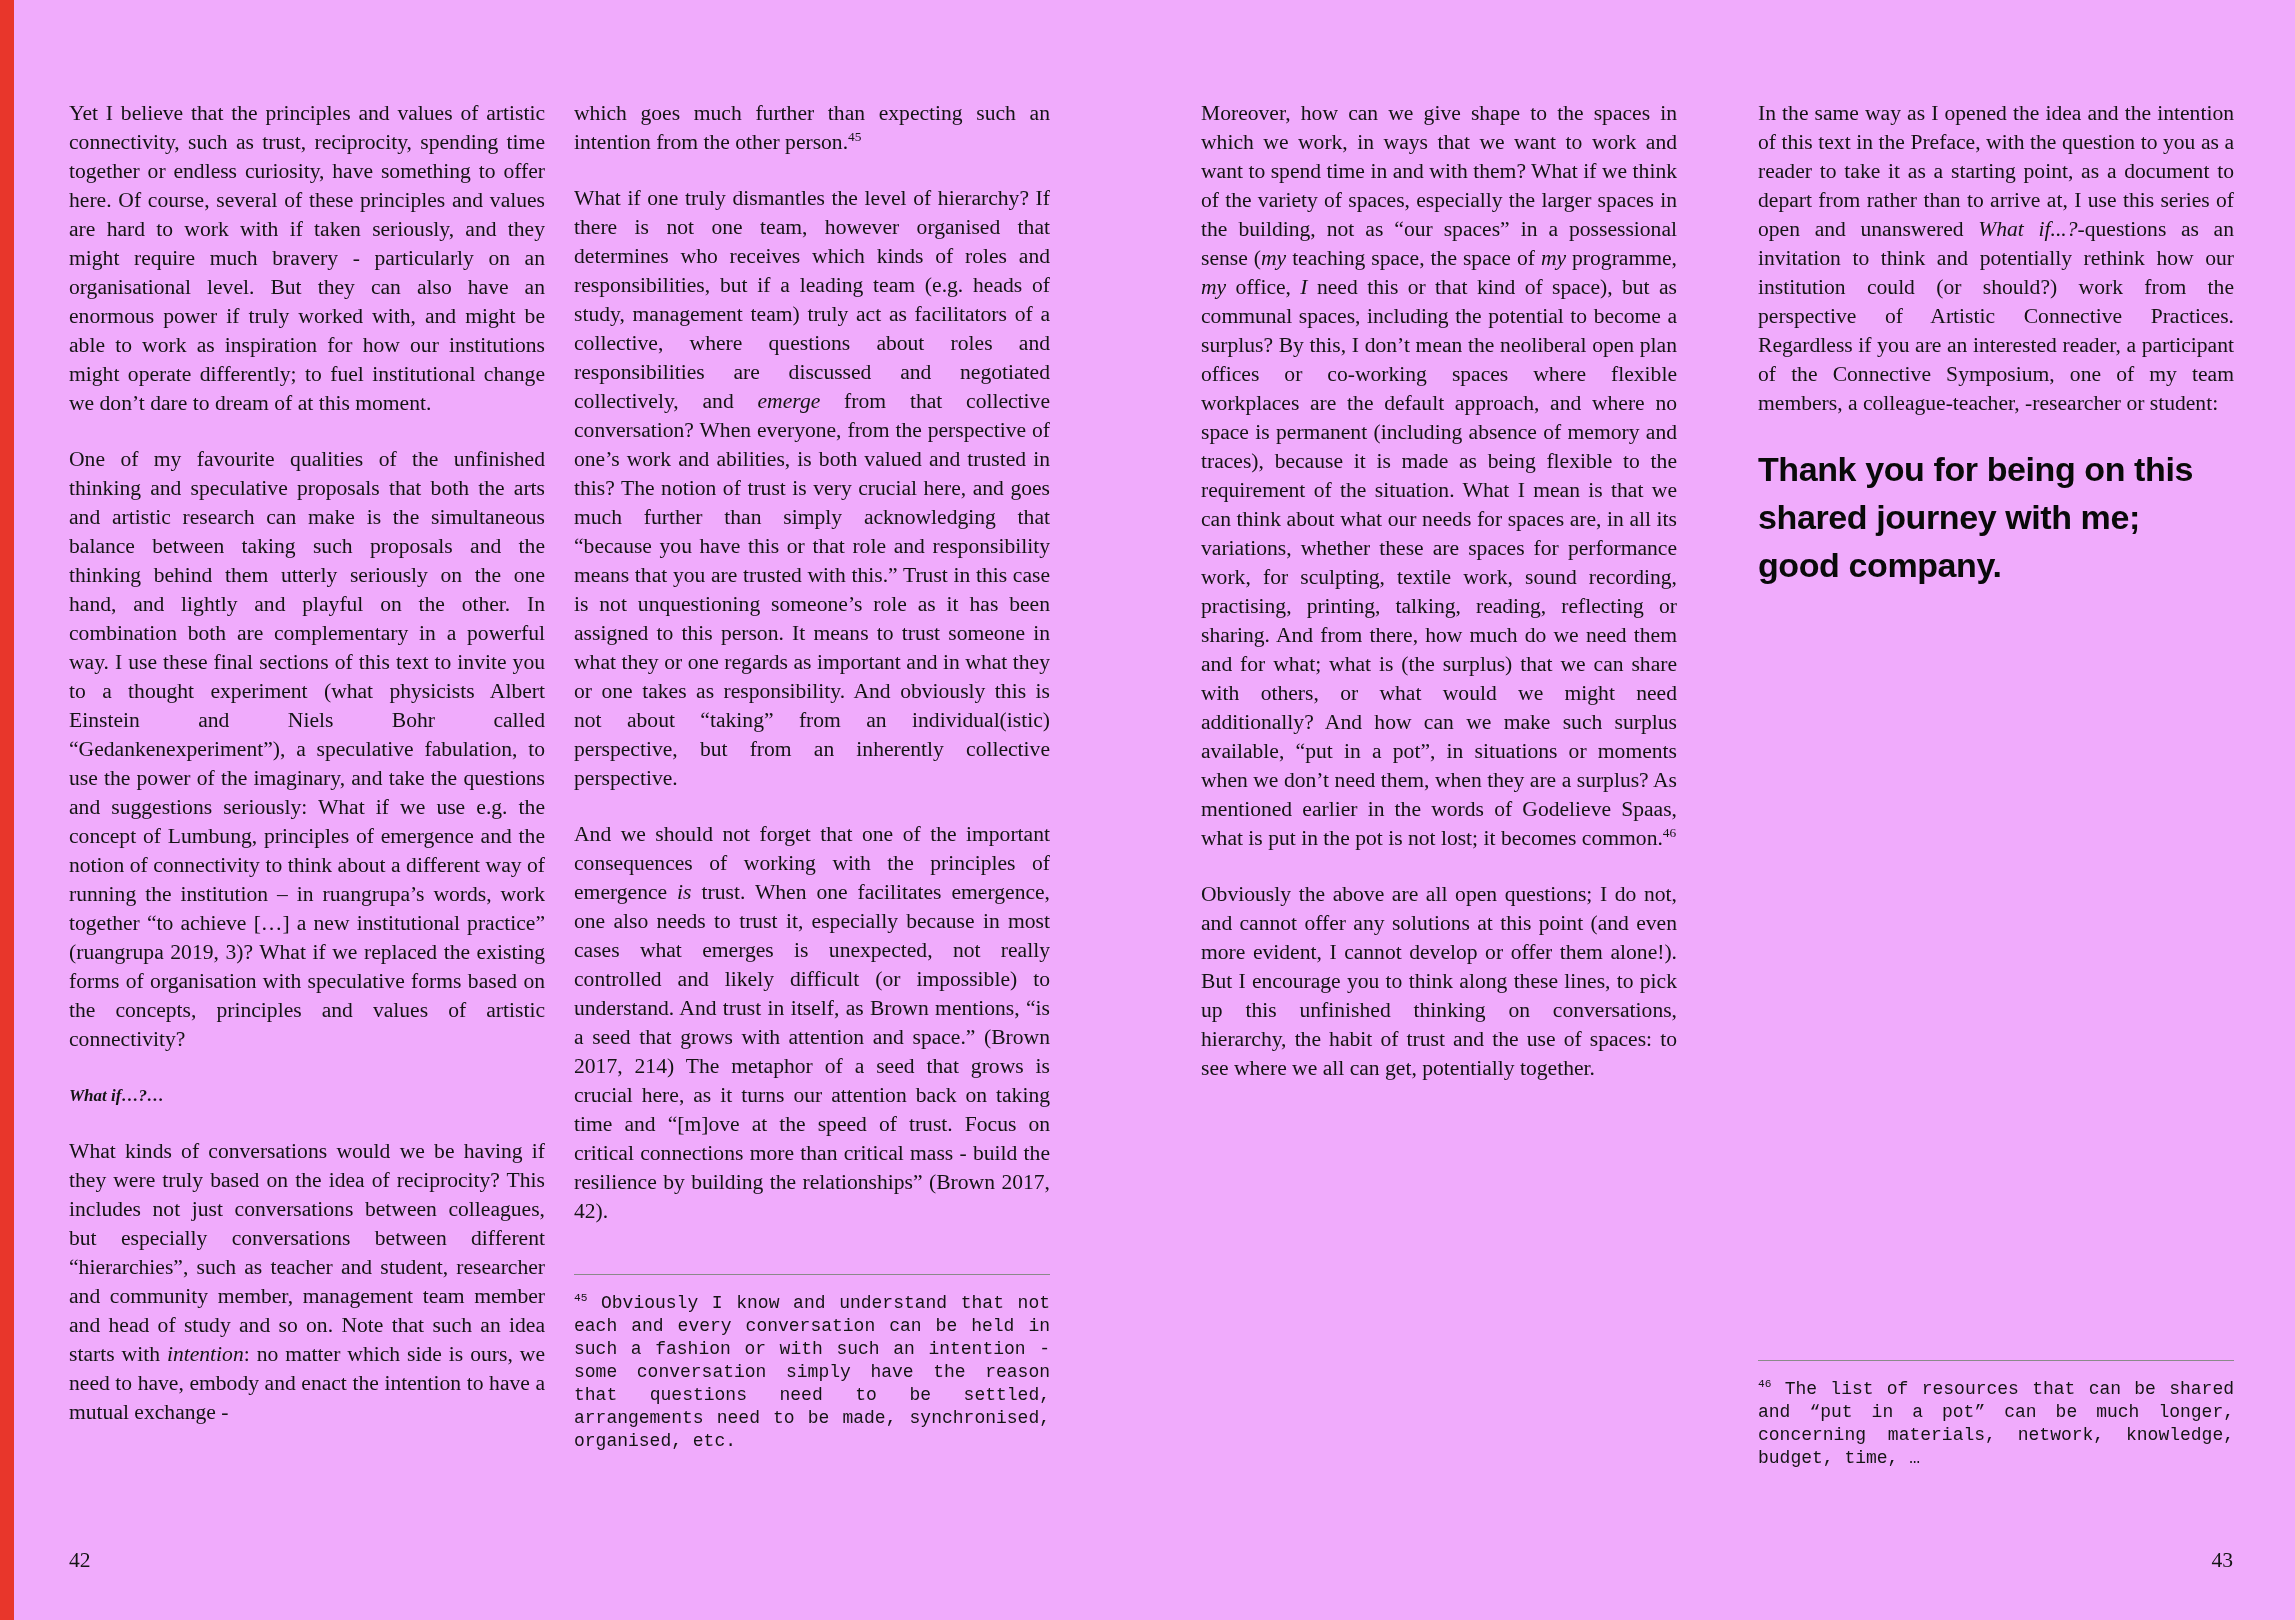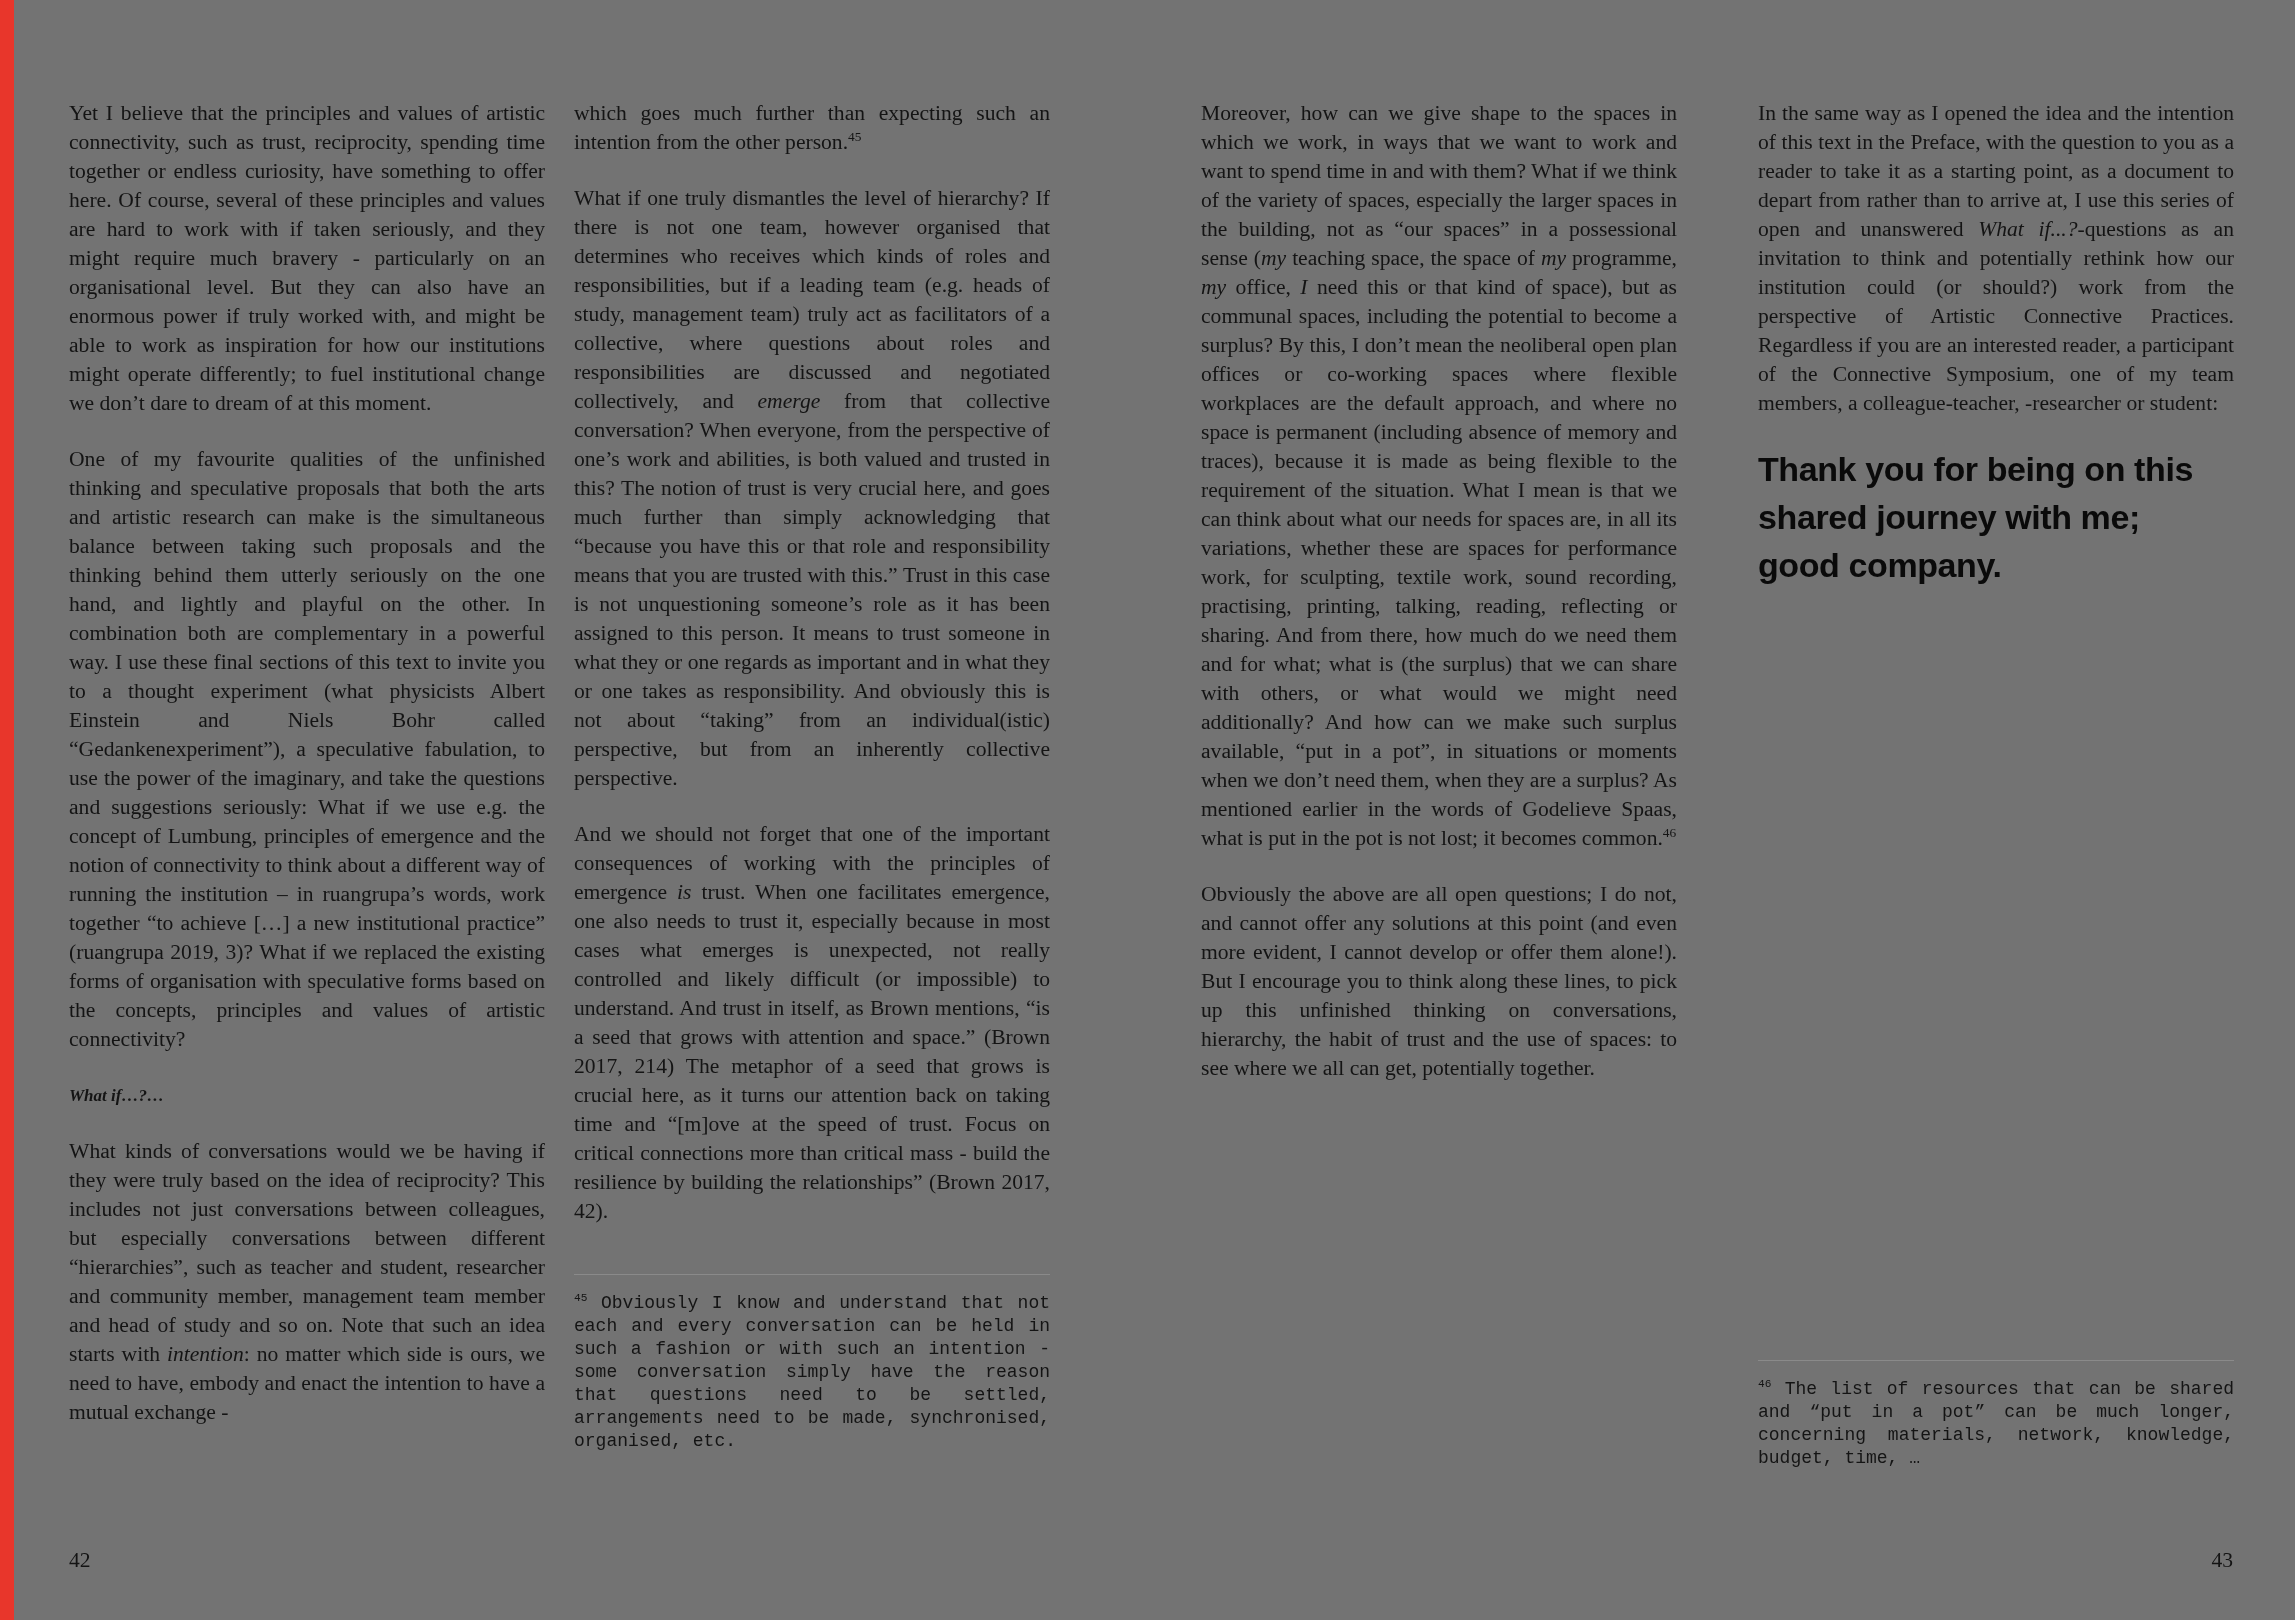--- a/index.html
+++ b/index.html
@@ -79,21 +79,21 @@
     bottom: 48px;
     font-size: 21.6px;
     line-height: 24px;
   }
   #page-number-left  { left: 69px; }
   #page-number-right { right: 62px; text-align: right; }
 </style>
 </head>
 <body>
 
-<div class="spread" style="color: rgb(20, 20, 20); background: #737373;">
+<div class="spread" style="color: rgb(20, 20, 20); background: #f0abfc;">
 
   <div class="accent-bar" style="background: rgb(232, 54, 43);"></div>
 
   <div class="col" id="col-left-1">
     <p>Yet I believe that the principles and values of artistic connectivity, such as trust, reciprocity, spending time together or endless curiosity, have something to offer here. Of course, several of these principles and values are hard to work with if taken seriously, and they might require much bravery - particularly on an organisational level. But they can also have an enormous power if truly worked with, and might be able to work as inspiration for how our institutions might operate differently; to fuel institutional change we don’t dare to dream of at this moment.</p>
     <p>One of my favourite qualities of the unfinished thinking and speculative proposals that both the arts and artistic research can make is the simultaneous balance between taking such proposals and the thinking behind them utterly seriously on the one hand, and lightly and playful on the other. In combination both are complementary in a powerful way. I use these final sections of this text to invite you to a thought experiment (what physicists Albert Einstein and Niels Bohr called “Gedankenexperiment”), a speculative fabulation, to use the power of the imaginary, and take the questions and suggestions seriously: What if we use e.g. the concept of Lumbung, principles of emergence and the notion of connectivity to think about a different way of running the institution – in ruangrupa’s words, work together “to achieve […] a new institutional practice” (ruangrupa 2019, 3)? What if we replaced the existing forms of organisation with speculative forms based on the concepts, principles and values of artistic connectivity?</p>
     <h2 class="section-heading">What if…?…</h2>
     <p>What kinds of conversations would we be having if they were truly based on the idea of reciprocity? This includes not just conversations between colleagues, but especially conversations between different “hierarchies”, such as teacher and student, researcher and community member, management team member and head of study and so on. Note that such an idea starts with <em>intention</em>: no matter which side is ours, we need to have, embody and enact the intention to have a mutual exchange -</p>
   </div>
 

